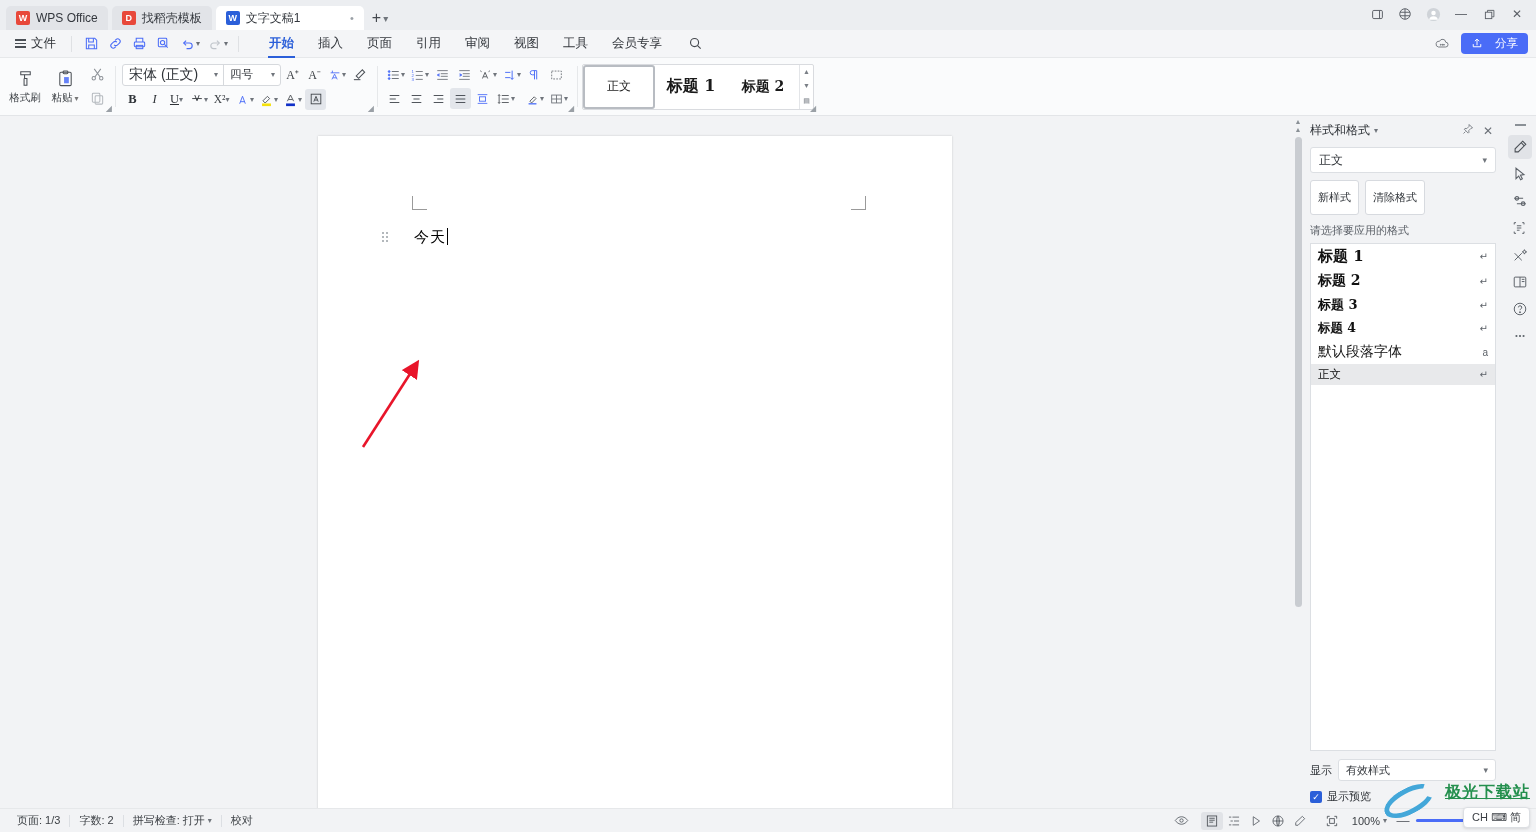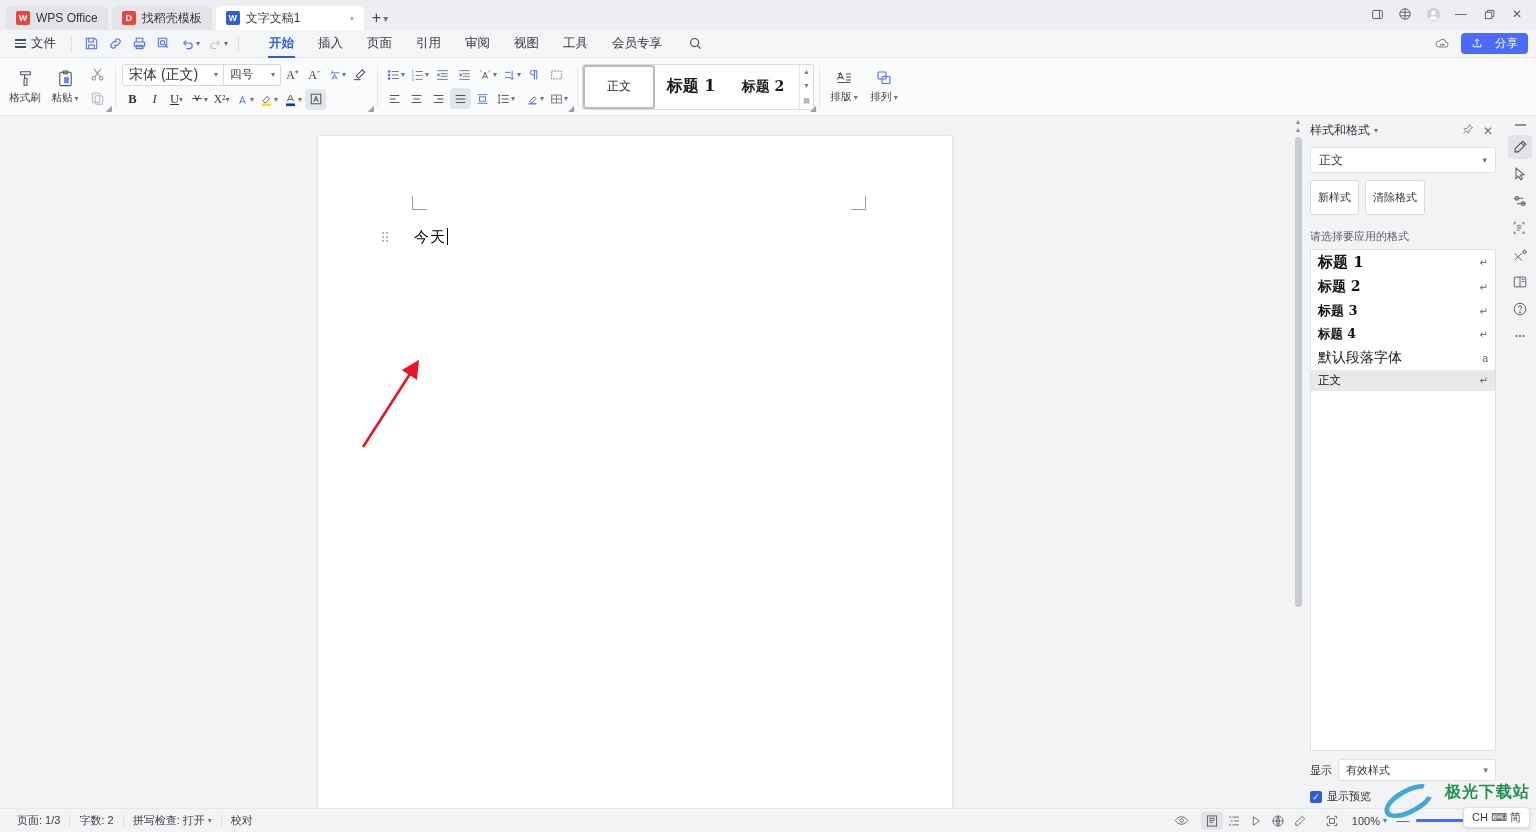--- a/index.html
+++ b/index.html
@@ -195,21 +195,21 @@
   .tp-select {
     height: 26px; background: #fff; border: 1px solid #dcdfe3; border-radius: 3px;
     display: flex; align-items: center; padding: 0 8px; font-size: 12px; color: #2f3338;
   }
   .tp-select .cv { margin-left: auto; font-size: 9px; }
   .tp-btnrow { display: flex; gap: 6px; margin-top: 7px; }
   .tp-btn {
     background: #fff; border: 1px solid #d7dadf; border-radius: 3px;
     font-size: 11px; color: #2f3338; padding: 9px 7px;
   }
-  .tp-hint { font-size: 11px; color: #5c6168; margin: 14px 0 5px; }
+  .tp-hint { font-size: 11px; color: #5c6168; margin: 8px 0 5px; }
   .stylelist {
     flex: 1; background: #fff; border: 1px solid #dcdfe3; overflow: hidden;
   }
   .srow {
     display: flex; align-items: center; justify-content: space-between;
     padding: 3px 7px; color: #111;
   }
   .srow.sel { background: #e8e9eb; }
   .srow .mk { font-size: 10px; color: #5c6168; }
   .s1 { font-size: 15px; font-weight: bold; font-family: "DejaVu Serif", serif; }
@@ -271,21 +271,21 @@
   }
   .zmsign { font-size: 13px; color: #5c6168; width: 14px; text-align: center; }
 
   
   .watermark {
     position: absolute; right: 4px; bottom: 8px; width: 150px; height: 44px;
     pointer-events: none; opacity: .95;
   }
   .wm-text {
     position: absolute; right: 2px; top: 2px; font-size: 16px; font-weight: bold;
-    color: #1a8a46; letter-spacing: 1px; text-shadow: 0 0 1px rgba(255,255,255,.8);
+    color: #1a8a46; letter-spacing: 1px; text-shadow: 0 0 1px rgba(255,255,255,.8); text-decoration: underline;
   }
   .wm-url {
     position: absolute; right: 26px; bottom: 6px; font-size: 9px; color: #2d8ccd; font-weight: bold;
   }
   .wm-swoosh {
     position: absolute; left: 0; top: 8px; width: 54px; height: 26px;
     border-radius: 50%; border: 5px solid #3aa3d8; border-right-color: transparent;
     transform: rotate(-28deg);
   }
   .ime-tip {
@@ -671,35 +671,20 @@
         <div class="gitem h2">标题 2</div>
         <div class="gscroll">
           <span>▲</span>
           <span>▼</span>
           <span>▤</span>
         </div>
       </div>
       <span class="launcher">◢</span>
     </div>
 
-    <div class="rgroup">
-      <div class="bigbtn" style="width:40px">
-        <svg width="18" height="18" viewBox="0 0 18 18" fill="none" stroke="#4a4f55" stroke-width="1.1">
-            <path d="M3 4.5l2.8-0 M2.5 10.5l3-6.5 3 6.5M3.6 8.6h3.8M11 5h5M11 8h5M11 11h5M2.5 13.5h13"></path>
-          </svg>
-        <span class="lbl"><span>排版</span><span class="cv"> ▾</span></span>
-      </div>
-      <div class="bigbtn" style="width:40px">
-        <svg width="18" height="18" viewBox="0 0 18 18" fill="none" stroke="#4a6cf7" stroke-width="1.1">
-            <rect x="3" y="3" width="8" height="7" rx="1"></rect>
-            <rect x="7" y="7.5" width="8" height="7" rx="1"></rect>
-          </svg>
-        <span class="lbl"><span>排列</span><span class="cv"> ▾</span></span>
-      </div>
-    </div>
   </div>
 
   <div class="workspace">
 
     <div class="docarea">
       <div class="page">
         <div class="mark tl"></div>
         <div class="mark tr"></div>
         <div class="draghandle">
           <i></i>

